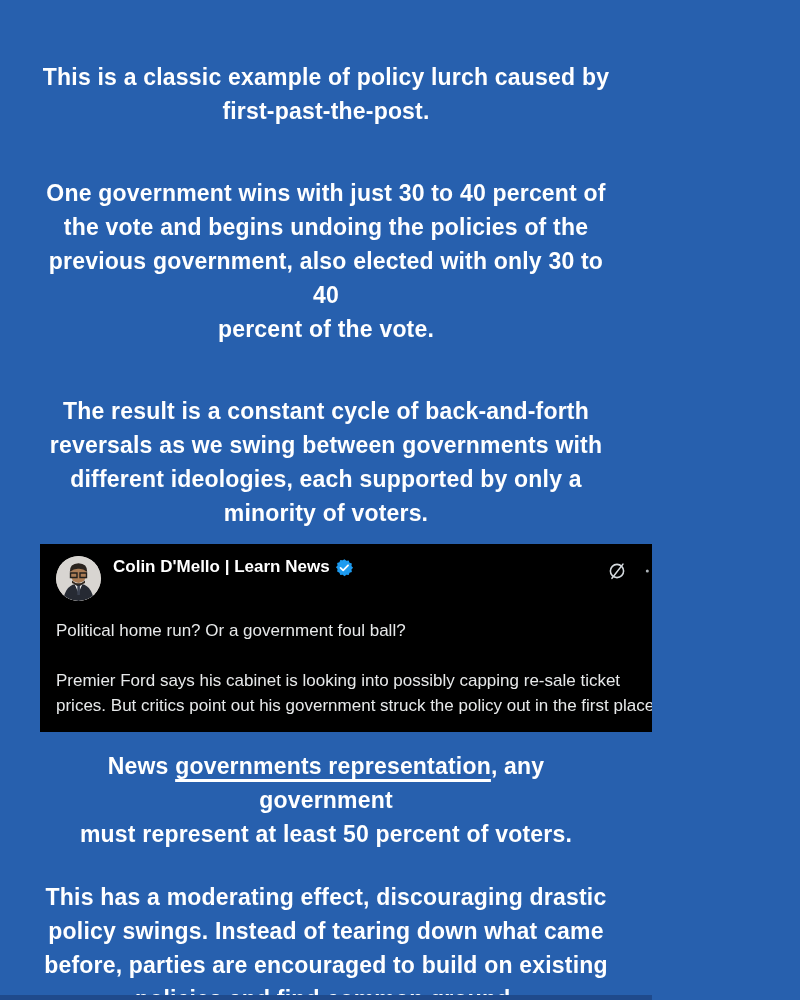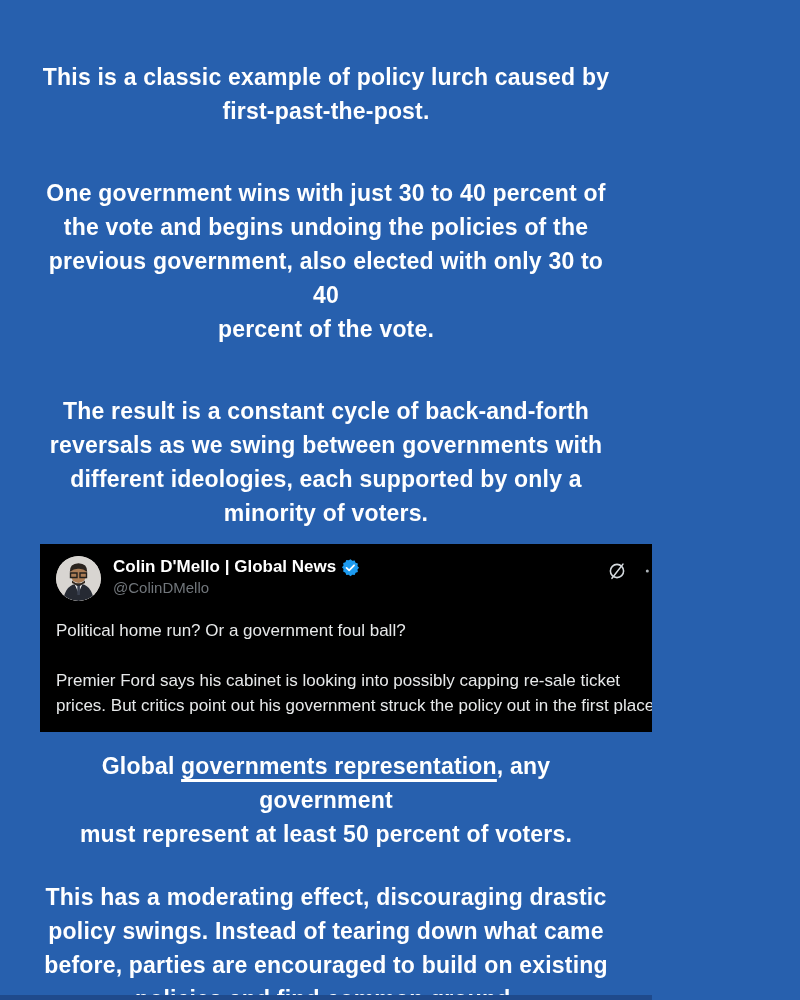--- a/index.html
+++ b/index.html
@@ -143,28 +143,27 @@
               <rect x="21.3" y="30" width="2.6" height="9" fill="#3a4150"></rect>
               <ellipse cx="22.5" cy="17.5" rx="8.2" ry="9.5" fill="#aa7c55"></ellipse>
               <path d="M13.8,16 Q13.5,7.5 22.5,7.2 Q31.5,7.5 31.2,16 Q27,12.5 22.5,12.8 Q18,12.5 13.8,16 Z" fill="#2b241f"></path>
               <path d="M14.5,17 h6.5 v4.5 h-6.5 Z M24,17 h6.5 v4.5 h-6.5 Z" fill="none" stroke="#23201c" stroke-width="1.4"></path>
               <path d="M16,24.5 Q19,27.5 22.5,27.5 Q26,27.5 29,24.5 L29,27 Q26,29 22.5,29 Q19,29 16,27 Z" fill="#33291f"></path>
             </g>
           </svg>
         </div>
         <div class="id-block">
           <div class="author-row">
-            <span class="author-name">Colin D'Mello | Global News</span>
+            <span class="author-name">Colin D'Mello | Learn News</span>
             <svg class="badge" viewBox="0 0 24 24">
               <path fill="#1D9BF0" d="M12 1.5l2.3 2 3-.5 1.1 2.9 2.9 1.1-.5 3 2 2.3-2 2.3.5 3-2.9 1.1-1.1 2.9-3-.5-2.3 2-2.3-2-3 .5-1.1-2.9L2.7 17l.5-3-2-2.3 2-2.3-.5-3 2.9-1.1L6.7 2.4l3 .5z"></path>
               <path d="M7.2 12.3l3.2 3.2 6-6.2" fill="none" stroke="#000" stroke-width="0"></path>
               <path d="M7 12.4l3.3 3.2 6.2-6.4" fill="none" stroke="#fff" stroke-width="2.2" stroke-linecap="round" stroke-linejoin="round"></path>
             </svg>
           </div>
-          <div class="handle">@ColinDMello</div>
         </div>
         <div class="header-actions">
           <span class="grok-btn">
             <svg width="22" height="22" viewBox="0 0 24 24">
               <circle cx="12" cy="12" r="7.2" fill="none" stroke="#d5dade" stroke-width="1.7"></circle>
               <line x1="18.5" y1="4.5" x2="6.5" y2="20" stroke="#d5dade" stroke-width="1.7" stroke-linecap="round"></line>
             </svg>
           </span>
           <span class="more-btn">
             <svg width="20" height="20" viewBox="0 0 24 24">
@@ -173,21 +172,21 @@
               <circle cx="20" cy="12" r="1.8" fill="#aeb4b9"></circle>
             </svg>
           </span>
         </div>
       </div>
       <div class="tweet-body">Political home run? Or a government foul ball?
 
 Premier Ford says his cabinet is looking into possibly capping re-sale ticket prices. But critics point out his government struck the policy out in the first place.</div>
     </div>
 
-    <p class="para" style="margin-top:17px"><span>Global </span><span class="pr-link">governments representation</span><span>, any government
+    <p class="para" style="margin-top:17px"><span>News </span><span class="pr-link">governments representation</span><span>, any government
 must represent at least 50 percent of voters.</span></p>
 
     <p class="para" style="margin-top:29px">This has a moderating effect, discouraging drastic
 policy swings. Instead of tearing down what came
 before, parties are encouraged to build on existing
 policies and find common ground.</p>
 
   </div>
 
   <div class="dashed-divider"></div>

